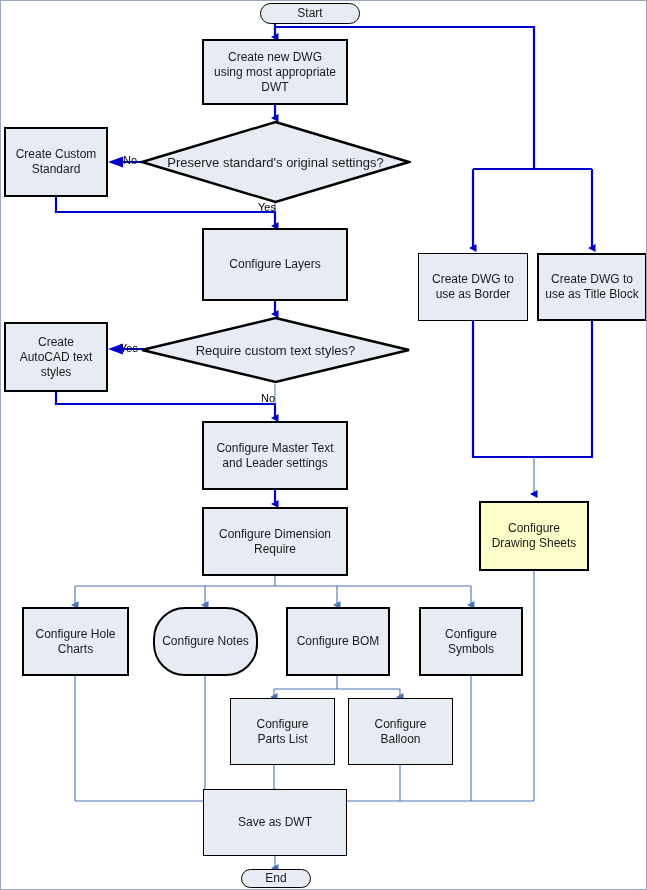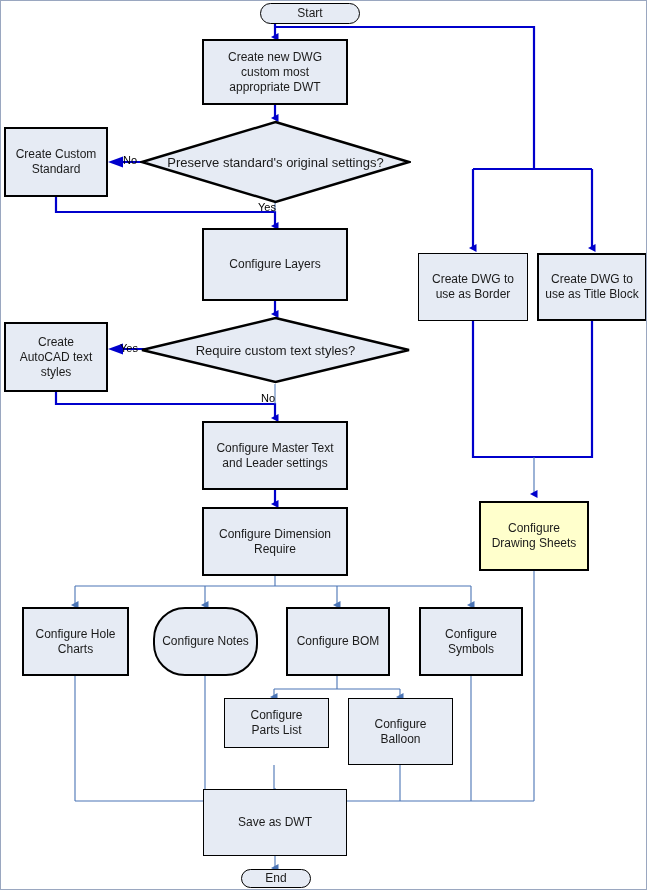--- a/index.html
+++ b/index.html
@@ -171,21 +171,21 @@
       <path d="M107,161 L122,155.5 L122,166.5 Z"></path>
       <path d="M107,348 L122,342.5 L122,353.5 Z"></path>
     </g>
   </svg>
 
   <div class="node terminator" style="left:236px; top:2px; width:100px; height:21px;margin-left:23px;">
     <span>Start</span>
   </div>
 
   <div class="node proc" style="left:201px; top:38px; width:146px; height:66px; padding:0 8px;">
-    <span>Create new DWG custom most appropriate DWT</span>
+    <span>Create new DWG using most appropriate DWT</span>
   </div>
 
   <div class="decision-wrap" style="left:139px; top:119px; width:271px; height:84px;">
     <svg width="271" height="84" viewBox="0 0 271 84">
       <polygon points="135.5,2 269,42 135.5,82 2,42" fill="#e6ebf4" stroke="#000000" stroke-width="2.4"></polygon>
     </svg>
     <div class="decision-label">Preserve standard's original  settings?</div>
   </div>
 
   <div class="node proc" style="left:3px; top:126px; width:104px; height:70px; padding:0 6px;">
@@ -236,21 +236,21 @@
   </div>
 
   <div class="node proc" style="left:285px; top:606px; width:104px; height:69px; padding:0 5px;">
     <span>Configure BOM</span>
   </div>
 
   <div class="node proc" style="left:418px; top:606px; width:104px; height:69px; padding:0 5px;">
     <span>Configure Symbols</span>
   </div>
 
-  <div class="node proc thin" style="left:223px; top:697px; width:105px; height:50px; padding:0 22px;">
+  <div class="node proc thin" style="left:229px; top:697px; width:105px; height:67px; padding:0 22px;">
     <span>Configure Parts List</span>
   </div>
 
   <div class="node proc thin" style="left:347px; top:697px; width:105px; height:67px; padding:0 5px;">
     <span>Configure Balloon</span>
   </div>
 
   <div class="node proc thin" style="left:202px; top:788px; width:144px; height:67px; padding:0 6px;">
     <span>Save as DWT</span>
   </div>

